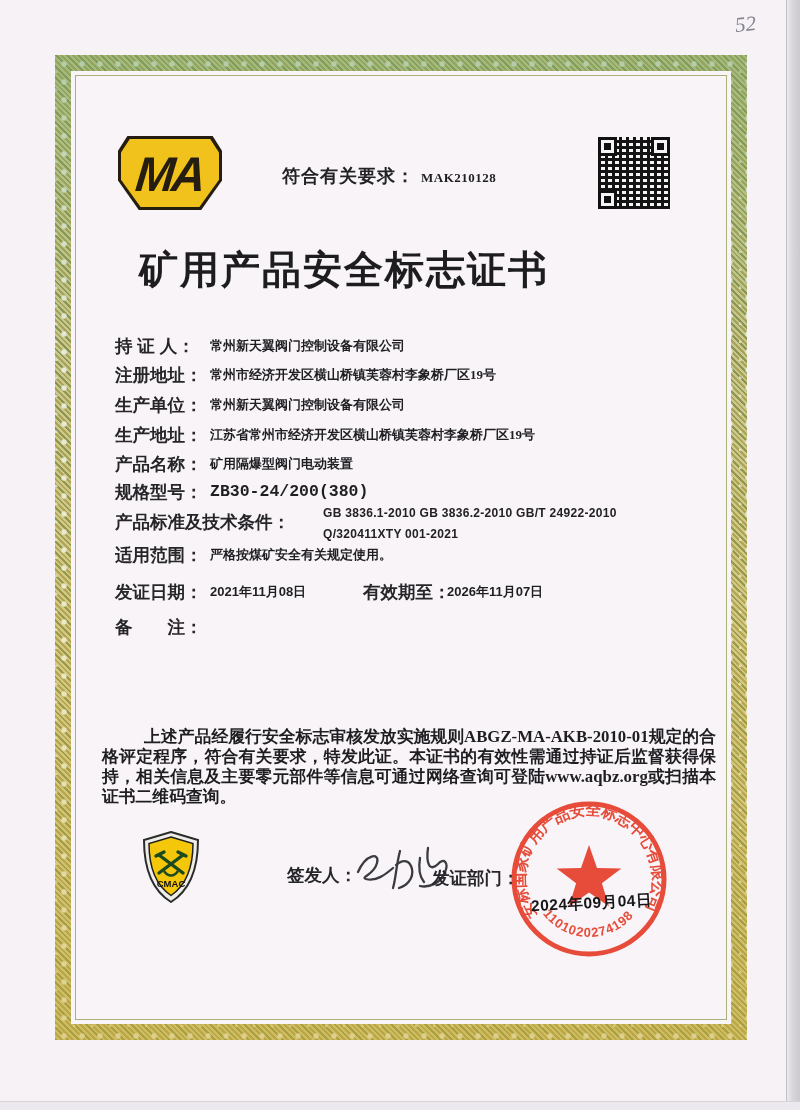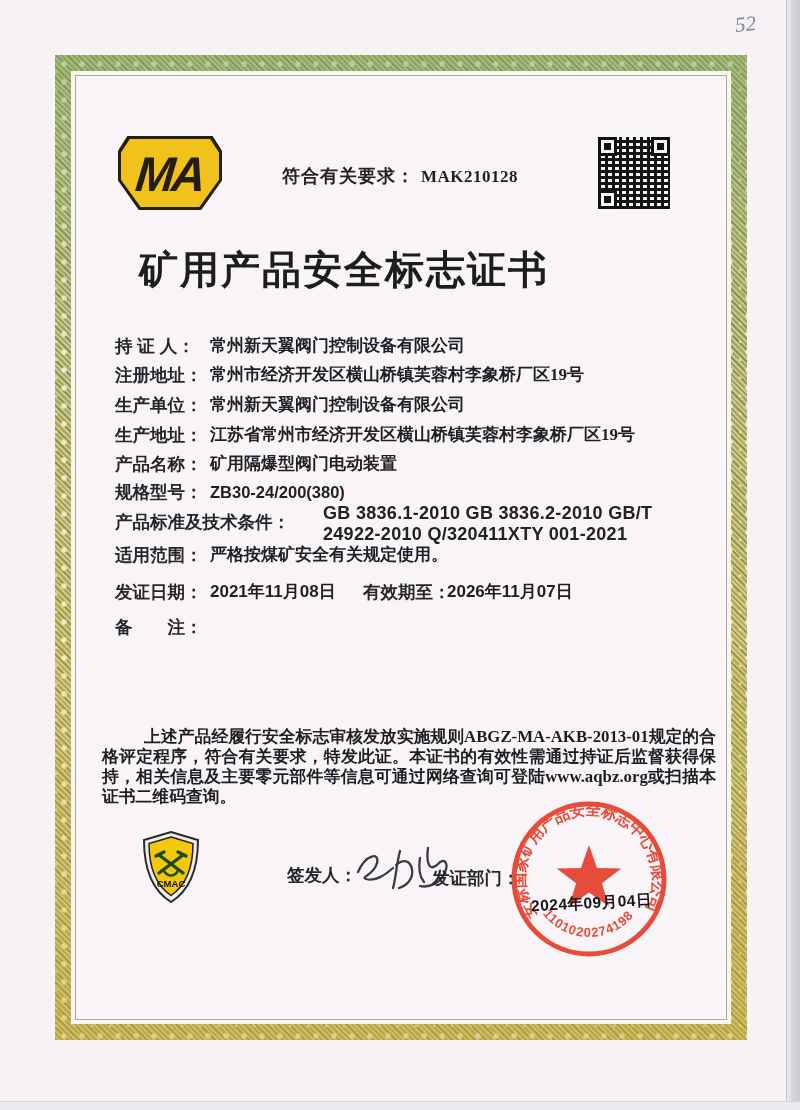--- a/index.html
+++ b/index.html
@@ -44,22 +44,22 @@
     repeating-linear-gradient(0deg,#141414 0 3px,rgba(0,0,0,0) 3px 6px),
     repeating-linear-gradient(90deg,#141414 0 3px,#f6f3f6 3px 7px);}
   .qr .f{position:absolute;width:19px;height:19px;background:#111;
     box-shadow:inset 0 0 0 3px #111, inset 0 0 0 6px #f6f3f6;}
   .qr .f1{left:0;top:0;} .qr .f2{right:0;top:0;} .qr .f3{left:0;bottom:0;}
   
   .title{left:55px;top:243px;width:578px;text-align:center;font-size:39px;font-weight:bold;
     letter-spacing:2px;color:#1d1d20;font-family:"Liberation Serif",serif;}
   
   .lbl{font-family:"Liberation Sans",sans-serif;font-size:17.5px;font-weight:600;color:#26262a;line-height:22px;}
-  .val{font-family:"Liberation Serif",serif;font-size:17px;font-weight:bold;color:#1f1f23;line-height:22px;}
-  .std-val{font-family:"Liberation Sans",sans-serif;font-size:18px;font-weight:600;color:#222;
+  .val{font-family:"Liberation Serif",serif;font-size:13px;font-weight:bold;color:#1f1f23;line-height:22px;}
+  .std-val{font-family:"Liberation Sans",sans-serif;font-size:12px;font-weight:600;color:#222;
     line-height:21px;width:352px;overflow-wrap:anywhere;letter-spacing:.3px;}
   
   .statement{left:102px;top:727px;width:614px;font-size:16.8px;font-weight:bold;line-height:20px;
     text-align:justify;text-indent:2.5em;color:#1e1e22;font-family:"Liberation Serif",serif;}
   
   .sig-label{font-family:"Liberation Sans",sans-serif;font-size:17.5px;font-weight:600;color:#26262a;}
   .seal-wrap{left:505px;top:795px;width:168px;height:168px;opacity:.93;}
   .seal-date{left:531px;top:893px;font-size:15.5px;font-weight:bold;color:#17171a;
     font-family:"Liberation Sans",sans-serif;transform:rotate(-3deg);z-index:5;letter-spacing:.5px;}
 </style>
@@ -102,36 +102,36 @@
 <div class="abs lbl" style="left:115px;top:394px;">生产单位：</div>
 <div class="abs val" style="left:210px;top:394px;">常州新天翼阀门控制设备有限公司</div>
 
 <div class="abs lbl" style="left:115px;top:424px;">生产地址：</div>
 <div class="abs val" style="left:210px;top:424px;">江苏省常州市经济开发区横山桥镇芙蓉村李象桥厂区19号</div>
 
 <div class="abs lbl" style="left:115px;top:453px;">产品名称：</div>
 <div class="abs val" style="left:210px;top:453px;">矿用隔爆型阀门电动装置</div>
 
 <div class="abs lbl" style="left:115px;top:481px;">规格型号：</div>
-<div class="abs val" style="left:210px;top:481px;font-family:Liberation Sans, sans-serif;font-size:16.5px;">ZB30-24/200(380)</div>
+<div class="abs val" style="left:210px;top:481px;font-family:Liberation Mono, monospace;font-size:16.5px;">ZB30-24/200(380)</div>
 
 <div class="abs lbl" style="left:115px;top:511px;">产品标准及技术条件：</div>
 <div class="abs std-val" style="left:323px;top:503px;">GB 3836.1-2010 GB 3836.2-2010 GB/T 24922-2010 Q/320411XTY 001-2021</div>
 
 <div class="abs lbl" style="left:115px;top:544px;">适用范围：</div>
 <div class="abs val" style="left:210px;top:544px;">严格按煤矿安全有关规定使用。</div>
 
 <div class="abs lbl" style="left:115px;top:581px;">发证日期：</div>
 <div class="abs val" style="left:210px;top:581px;font-family:'Liberation Sans',sans-serif;">2021年11月08日</div>
 <div class="abs lbl" style="left:363px;top:581px;">有效期至：</div>
 <div class="abs val" style="left:447px;top:581px;font-family:'Liberation Sans',sans-serif;text-align:right;">2026年11月07日</div>
 
 <div class="abs lbl" style="left:115px;top:616px;">备　　注：</div>
 
-<div class="abs statement">上述产品经履行安全标志审核发放实施规则ABGZ-MA-AKB-2013-01规定的合格评定程序，符合有关要求，特发此证。本证书的有效性需通过持证后监督获得保持，相关信息及主要零元部件等信息可通过网络查询可登陆www.aqbz.org或扫描本证书二维码查询。</div>
+<div class="abs statement">上述产品经履行安全标志审核发放实施规则ABGZ-MA-AKB-2010-01规定的合格评定程序，符合有关要求，特发此证。本证书的有效性需通过持证后监督获得保持，相关信息及主要零元部件等信息可通过网络查询可登陆www.aqbz.org或扫描本证书二维码查询。</div>
 
 <svg class="abs" style="left:140px;top:831px;" width="62" height="72" viewBox="0 0 62 72">
   <path d="M31 1 L58 9 C58 35 52 58 31 71 C10 58 4 35 4 9 Z" fill="#efede8" stroke="#2b2b2b" stroke-width="2"></path>
   <path d="M31 6 L53 12.5 C53 34 48 53 31 64.5 C14 53 9 34 9 12.5 Z" fill="#f4c70a" stroke="#1f1f1f" stroke-width="1.5"></path>
   <g stroke="#1c4a1e" stroke-width="3.4" stroke-linecap="round">
     <path d="M19 24 L43 42" fill="none"></path>
     <path d="M43 24 L19 42" fill="none"></path>
     <path d="M16 25 L24 21" fill="none"></path>
     <path d="M46 25 L38 21" fill="none"></path>
   </g>

